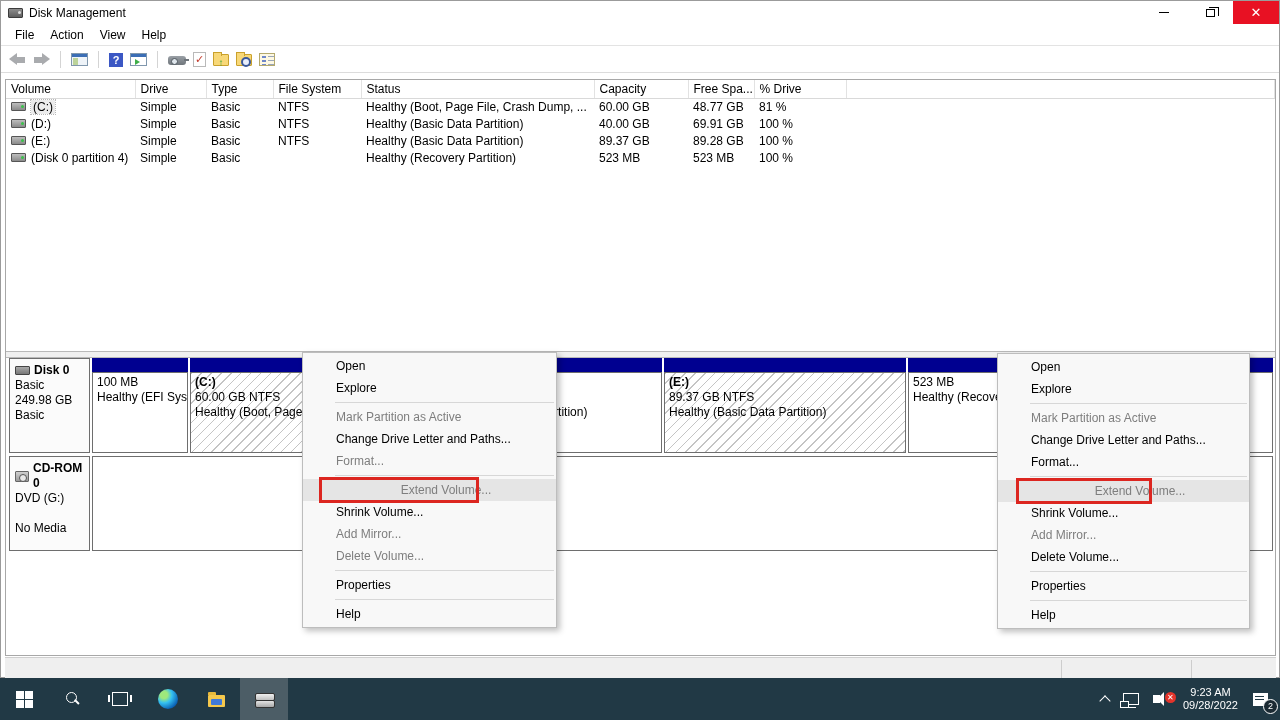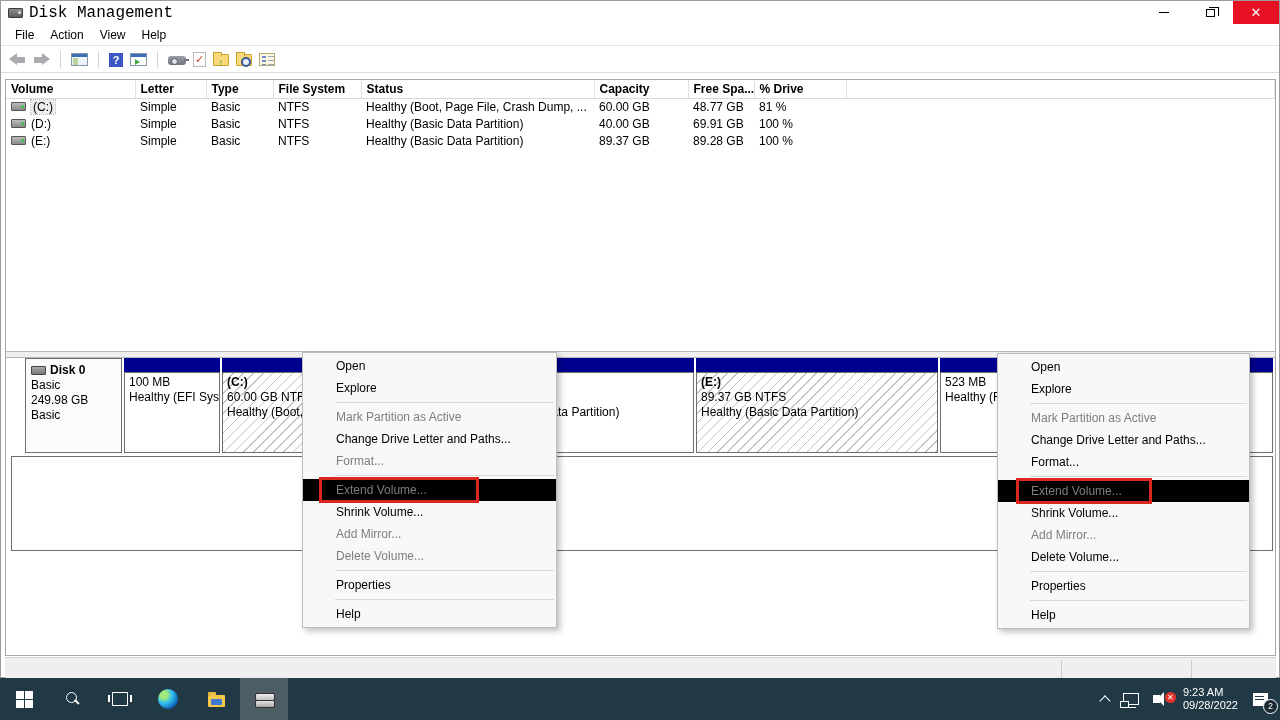--- a/index.html
+++ b/index.html
@@ -5,21 +5,21 @@
   * { margin:0; padding:0; box-sizing:border-box; }
   html,body { width:1280px; height:720px; overflow:hidden;
     font-family:"Liberation Sans","DejaVu Sans",sans-serif; font-size:12px; color:#000; background:#fff; }
 
   
   .win { position:absolute; left:0; top:0; width:1280px; height:678px; background:#fff; border:1px solid #9b9b9b; }
 
   .titlebar { position:absolute; left:0; top:0; width:100%; height:23px; background:#fff; display:flex; align-items:center; }
   .title-icon { width:15px; height:10px; margin:0 6px 0 7px; background:linear-gradient(#8d8d8d,#5f5f5f); border:1px solid #3c3c3c; border-radius:1px; position:relative; }
   .title-icon::after { content:''; position:absolute; right:1px; top:2px; width:3px; height:3px; background:#ddd; border-radius:50%; }
-  .title-text { font-size:16px;font-family:Liberation Mono, monospace; }
+  .title-text { font-size:12px; }
   .caption-btns { position:absolute; right:0; top:0; height:23px; display:flex; }
   .cap-btn { width:46px; height:23px; display:flex; align-items:center; justify-content:center; font-size:12px; color:#000; }
   .cap-btn.close { background:#e81123; color:#fff; }
   .glyph-min { width:10px; height:1px; background:#000; }
   .glyph-restore { width:9px; height:8px; border:1px solid #000; position:relative; background:#fff; }
   .glyph-restore::before { content:''; position:absolute; left:2px; top:-3px; width:9px; height:8px; border:1px solid #000; border-left:none; border-bottom:none; }
   .glyph-close { font-size:13px; line-height:13px; }
 
   .menubar { position:absolute; left:0; top:23px; width:100%; height:22px; background:#fff; border-bottom:1px solid #e3e3e3; display:flex; align-items:center; padding-left:6px; }
   .menubar span { padding:3px 8px; }
@@ -50,34 +50,34 @@
   .ic-props { width:16px; height:13px; background:#fdf8e3; border:1px solid #b4a96d; }
   .ic-props::before { content:''; position:absolute; left:2px; top:2px; width:4px; height:9px;
      background:repeating-linear-gradient(#6f87c9 0 2px, transparent 2px 4px); }
   .ic-props::after { content:''; position:absolute; left:8px; top:2px; width:6px; height:9px;
      background:repeating-linear-gradient(#9aa5b8 0 1px, transparent 1px 4px); }
 
   
   .content { position:absolute; left:4px; top:78px; width:1271px; height:577px; border:1px solid #a8a8a8; background:#fff; }
 
   table.volumes { border-collapse:collapse; table-layout:fixed; width:100%; }
-  table.volumes th { font-weight:bold; text-align:left; height:18px; padding:0 0 0 5px;
+  table.volumes th { font-weight:normal; text-align:left; height:18px; padding:0 0 0 5px;
      border-right:1px solid #e2e2e2; border-bottom:1px solid #d9d9d9; background:#fff; overflow:hidden; white-space:nowrap; }
   table.volumes td { height:17px; padding:0 0 0 5px; white-space:nowrap; overflow:hidden; }
   .volcell { display:flex; align-items:center; }
   .vol-icon { flex:none; width:15px; height:9px; background:linear-gradient(#bdbdbd,#8a8a8a); border:1px solid #565656; border-radius:1px; position:relative; margin-right:5px; }
   .vol-icon::after { content:''; position:absolute; right:1px; top:2px; width:3px; height:3px; background:#39c24a; border-radius:50%; }
   .sel { background:#ececec; outline:1px dotted #b9b9b9; padding:0 2px; }
 
   .splitter { position:absolute; left:0; top:185px; width:100%; height:86px; background:#fff; }
   .splitbar { position:absolute; left:0; top:86px; width:100%; height:7px; background:#f0f0f0; border-top:1px solid #b9b9b9; border-bottom:1px solid #b9b9b9; }
 
   .graphic { position:absolute; left:0; top:278px; width:100%; height:277px; background:#fff; }
   .diskrow { position:absolute; left:3px; width:1264px; height:95px; display:flex; }
-  .disk-head { flex:none; width:97px; border:1px solid #6e6e6e; background:#fbfbfb; padding:4px 3px 0 5px; line-height:15px;margin-left:16px; }
+  .disk-head { flex:none; width:81px; border:1px solid #6e6e6e; background:#fbfbfb; padding:4px 3px 0 5px; line-height:15px; }
   .disk-head b { display:flex; align-items:center; gap:4px; }
   .hd-icon { flex:none; width:15px; height:9px; background:linear-gradient(#a9a9a9,#787878); border:1px solid #444; border-radius:1px; }
   .cd-icon { flex:none; width:14px; height:11px; background:linear-gradient(#cfcfcf,#9b9b9b); border:1px solid #666; border-radius:1px; position:relative; }
   .cd-icon::after { content:''; position:absolute; left:3px; top:2px; width:6px; height:6px; border-radius:50%; border:1px solid #555; background:#e8e8e8; }
   .parts { flex:1; display:flex; margin-left:2px; gap:2px; }
   .part { display:flex; flex-direction:column; }
   .part-bar { height:14px; background:#000090; }
   .part-bar.black { background:#000; }
   .part-body { flex:1; border:1px solid #6e6e6e; background:#fff; padding:2px 0 0 4px; line-height:15px; overflow:hidden; white-space:nowrap; }
   .part-body.hatch { background:
@@ -89,21 +89,21 @@
   .leg { display:flex; align-items:center; gap:5px; }
   .leg-box { width:13px; height:13px; border:1px solid #333; }
   .leg-un { background:#000; } .leg-pr { background:#000090; }
   .mmc-status { position:absolute; left:4px; top:656px; width:1271px; height:22px; background:#efefef; border-top:1px solid #cfcfcf; }
   .st-div { position:absolute; top:2px; width:1px; height:18px; background:#cdcdcd; }
 
   
   .cmenu { position:absolute; width:255px; background:#f8f8f8; border:1px solid #bdbdbd; box-shadow:3px 3px 6px rgba(0,0,0,.25); padding:2px 0; z-index:50; }
   .cm-item { position:relative; height:22px; line-height:22px; padding-left:33px; white-space:nowrap; }
   .cm-item.dis { color:#7e7e7e; }
-  .cm-item.hl { background:#000000; }
+  .cm-item.hl { background:#e5e5e5;text-align:center; }
   .cm-sep { height:1px; background:#d7d7d7; margin:3px 2px 3px 32px; }
   .redbox { position:absolute; top:-2px; height:26px; border:3px solid #dc2620; z-index:60; pointer-events:none; }
 
   
   .taskbar { position:absolute; left:0; top:678px; width:1280px; height:42px; background:#213945; display:flex; align-items:center; }
   .tb-btn { width:48px; height:42px; display:flex; align-items:center; justify-content:center; position:relative; }
   .tb-btn.active { background:#4c5d66; }
   .win-logo { width:17px; height:17px; display:grid; grid-template-columns:8px 8px; grid-template-rows:8px 8px; gap:1px; }
   .win-logo i { background:#fff; }
   .ic-search { width:16px; height:16px; position:relative; }
@@ -122,21 +122,21 @@
   .ic-diskmgmt::after { content:''; position:absolute; left:0; top:7px; width:18px; height:6px; background:linear-gradient(#e3e3e3,#a9a9a9); border:1px solid #333; border-radius:2px; }
   .tray { margin-left:auto; display:flex; align-items:center; height:42px; }
   .tray-item { padding:0 7px; display:flex; align-items:center; justify-content:center; height:42px; position:relative; }
   .ic-chevron { width:8px; height:8px; border-top:1.5px solid #fff; border-right:1.5px solid #fff; transform:rotate(-45deg); margin-top:4px; }
   .ic-net { width:16px; height:12px; border:1.5px solid #fff; position:relative; }
   .ic-net::before { content:''; position:absolute; left:-4px; bottom:-4px; width:7px; height:5px; background:#213945; border:1.5px solid #fff; }
   .ic-net::after { content:''; position:absolute; left:4px; bottom:-4px; width:8px; height:1.5px; background:#fff; }
   .ic-spk { width:7px; height:8px; background:#fff; position:relative; margin-right:8px; }
   .ic-spk::before { content:''; position:absolute; left:4px; top:-3px; border-top:7px solid transparent; border-bottom:7px solid transparent; border-right:7px solid #fff; }
   .spk-badge { position:absolute; right:-1px; top:14px; width:11px; height:11px; background:#e3342b; border-radius:50%; color:#fff; font-size:8px; line-height:11px; text-align:center; font-weight:bold; }
-  .clock { color:#fff; text-align:left; font-size:11px; line-height:13px; padding:0 8px; }
+  .clock { color:#fff; text-align:center; font-size:11px; line-height:13px; padding:0 8px; }
   .ic-notif { width:15px; height:13px; background:#fff; position:relative; }
   .ic-notif::before { content:''; position:absolute; left:2px; top:3px; width:9px; height:1.5px; background:#213945; box-shadow:0 3px 0 #213945; }
   .ic-notif::after { content:''; position:absolute; right:-1px; bottom:-3px; border-left:5px solid transparent; border-top:5px solid #fff; }
   .notif-badge { position:absolute; right:2px; bottom:6px; width:15px; height:15px; border-radius:50%; background:#1b2a33; border:1.5px solid #fff; color:#fff; font-size:9px; line-height:13px; text-align:center; }
 </style>
 </head>
 <body>
 
 <div class="win">
 
@@ -189,21 +189,21 @@
           <col style="width:88px">
           <col style="width:233px">
           <col style="width:94px">
           <col style="width:66px">
           <col style="width:92px">
           <col>
         </colgroup>
       <tbody>
           <tr>
         <th>Volume</th>
-        <th>Letter</th>
+        <th>Drive</th>
         <th>Type</th>
         <th>File System</th>
         <th>Status</th>
         <th>Capacity</th>
         <th>Free Spa...</th>
         <th>% Drive</th>
         <th></th>
       </tr>
       <tr>
         <td>
@@ -246,20 +246,36 @@
             </td>
         <td>Simple</td>
         <td>Basic</td>
         <td>NTFS</td>
         <td>Healthy (Basic Data Partition)</td>
         <td>89.37 GB</td>
         <td>89.28 GB</td>
         <td>100 %</td>
             <td></td>
       </tr>
+      <tr>
+        <td>
+              <span class="volcell">
+                <span class="vol-icon"></span>
+                <span>(Disk 0 partition 4)</span>
+              </span>
+            </td>
+        <td>Simple</td>
+        <td>Basic</td>
+        <td></td>
+        <td>Healthy (Recovery Partition)</td>
+        <td>523 MB</td>
+        <td>523 MB</td>
+        <td>100 %</td>
+            <td></td>
+      </tr>
     </tbody>
       </table>
 
     <div class="splitter">
       <div class="splitbar"></div>
     </div>
 
     <div class="graphic">
 
       <div class="diskrow" style="top:0;">
@@ -305,20 +321,29 @@
             <div class="part-bar"></div>
             <div class="part-body"><b></b>
               <div>523 MB</div>
               <div>Healthy (Recovery Part</div>
             </div>
           </div>
         </div>
       </div>
 
       <div class="diskrow" style="top:98px;">
+        <div class="disk-head">
+          <b>
+              <span class="cd-icon"></span>
+              <span>CD-ROM 0</span>
+            </b>
+          <div>DVD (G:)</div>
+          <div>&nbsp;</div>
+          <div>No Media</div>
+        </div>
         <div class="cdarea"></div>
       </div>
 
       <div class="legend">
         <span class="leg">
             <span class="leg-box leg-un"></span>
             <span>Unallocated</span>
           </span>
         <span class="leg">
             <span class="leg-box leg-pr"></span>

